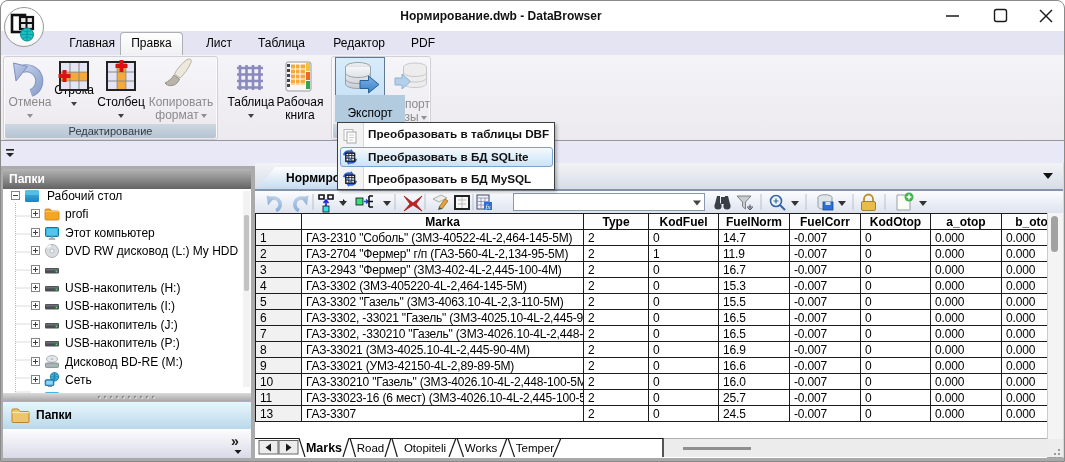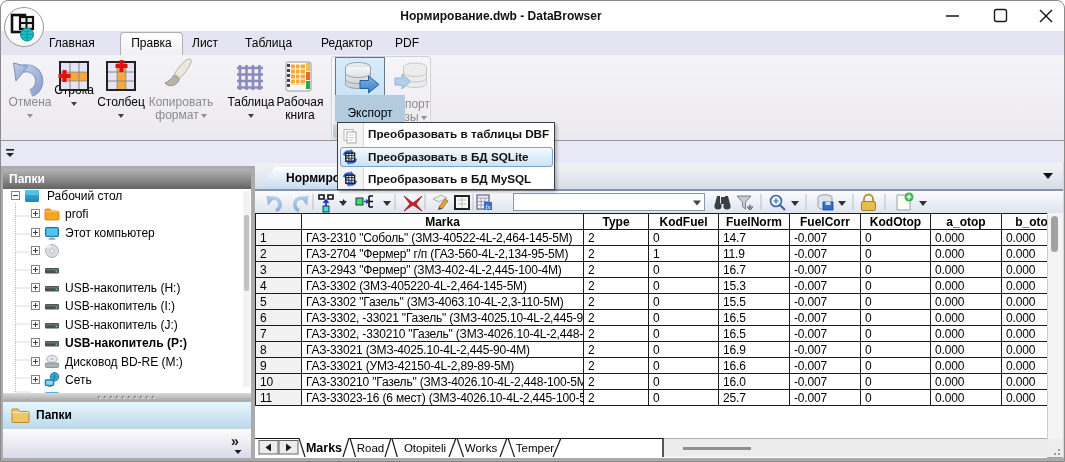--- a/index.html
+++ b/index.html
@@ -4,21 +4,21 @@
 <style>
 *{margin:0;padding:0;box-sizing:border-box;}
 html,body{width:1065px;height:462px;overflow:hidden;background:#fff;}
 body{font-family:"Liberation Sans",sans-serif;font-size:12px;color:#000;}
 #win{position:absolute;left:0;top:0;width:1065px;height:462px;border:1px solid #8a8a8a;border-radius:8px 8px 0 0;overflow:hidden;background:#ababab;}
 .abs{position:absolute;}
 #titlebar{position:absolute;left:0;top:0;width:1065px;height:30px;background:#ffffff;}
 #title{position:absolute;left:0;top:8px;width:1000px;text-align:center;font-weight:700;font-size:12px;color:#111;}
 #appbtn{position:absolute;left:3px;top:6px;width:40px;height:40px;border-radius:50%;background:radial-gradient(circle at 50% 35%,#ffffff 55%,#ececec 100%);border:1px solid #9a9a9a;z-index:50;}
 #tabrow{position:absolute;left:0;top:30px;width:1065px;height:24px;background:#e4e4f2;}
-.rtab{position:absolute;top:30px;height:40px;line-height:24px;text-align:left;font-size:12px;color:#000;}
+.rtab{position:absolute;top:30px;height:40px;line-height:24px;text-align:right;font-size:12px;color:#000;}
 #tabsel{position:absolute;left:119px;top:31px;width:63px;height:23px;background:linear-gradient(#ffffff,#f0eff2);border:1px solid #aeaeb6;border-bottom:none;border-radius:4px 4px 0 0;line-height:21px;text-align:center;font-size:12px;z-index:5;}
 #ribbon{position:absolute;left:0;top:54px;width:1065px;height:86px;background:linear-gradient(#f4f3f7,#eceaef);border-bottom:1px solid #98979e;}
 .rgroup{position:absolute;top:1px;height:84px;border:1px solid #d2d0d6;border-radius:3px;background:linear-gradient(#f6f5f8,#efedf2 70%,#e9e7ec);box-shadow:1px 0 0 #fbfafc inset,-1px 0 0 #fbfafc inset;}
 .rcap{position:absolute;left:1px;right:1px;bottom:1px;height:14px;background:linear-gradient(#ccd7e1,#b6c4d2);text-align:center;font-size:11px;line-height:14px;color:#2d3b49;border-radius:0 0 2px 2px;}
 .rlab{position:absolute;text-align:center;font-size:12px;color:#000;line-height:13px;white-space:nowrap;}
 .gray{color:#8b8b8b;}
 .darr{display:inline-block;width:0;height:0;border-left:3px solid transparent;border-right:3px solid transparent;border-top:4px solid #404040;vertical-align:1px;}
 .darr.g{border-top-color:#909090;}
 #expbtn{position:absolute;left:334px;top:2px;width:50px;height:64px;border:1px solid #5f7b93;background:linear-gradient(#d8ecfb,#c0ddf4);z-index:2;}
 #expbtn .lab{position:absolute;left:-1px;top:37px;width:70px;height:27px;background:#b3cbdf;z-index:4;text-align:center;font-size:12px;line-height:13px;padding-top:12px;}
@@ -71,20 +71,23 @@
     <line x1="116" y1="9" x2="104" y2="21" stroke="#1a1a1a" stroke-width="1.4"></line>
   </svg>
   <div id="tabrow"></div>
   <div class="rtab" style="left:48px;width:66px;">Главная</div>
   <div id="tabsel">Правка</div>
   <div class="rtab" style="left:191px;width:40px;">Лист</div>
   <div class="rtab" style="left:244px;width:60px;">Таблица</div>
   <div class="rtab" style="left:320px;width:64px;">Редактор</div>
   <div class="rtab" style="left:394px;width:40px;">PDF</div>
   <div id="ribbon">
+    <div class="rgroup" style="left:2px;width:215px;">
+        <div class="rcap">Редактирование</div>
+      </div>
     <div class="rgroup" style="left:330px;width:100px;">
         <div class="rcap"></div>
       </div>
 
     <svg class="abs" style="left:0;top:0;width:1065px;height:86px;z-index:3;pointer-events:none;" viewBox="0 0 1065 86">
   <defs>
     <linearGradient id="undog" x1="0" y1="0" x2="1" y2="1">
             <stop offset="0" stop-color="#c3cfe8"></stop>
             <stop offset="1" stop-color="#8da3cc"></stop>
           </linearGradient>
@@ -248,20 +251,21 @@
       <div class="ti" style="left:62px;top:36.8px;">Этот компьютер</div>
       <div class="exp" style="left:28px;top:59.19999999999999px;">
             <i></i>
             <b></b>
           </div>
       <svg class="tico" style="left:41px;top:56.19999999999999px;" viewBox="0 0 16 16">
             <circle cx="8" cy="8" r="6.5" fill="#d9dde0" stroke="#9aa2a8" stroke-width="0.8"></circle>
             <circle cx="8" cy="8" r="2" fill="#f6f8f9" stroke="#aab2b8" stroke-width="0.8"></circle>
             <path d="M3 5 a6.5 6.5 0 0 1 4-2.5" stroke="#ffffff" stroke-width="1.4" fill="none"></path>
           </svg>
+      <div class="ti" style="left:62px;top:55.199999999999996px;">DVD RW дисковод (L:) My HDD</div>
       <div class="exp" style="left:28px;top:77.6px;">
             <i></i>
             <b></b>
           </div>
       <svg class="tico" style="left:41px;top:74.6px;" viewBox="0 0 16 16">
             <rect x="1" y="6" width="14" height="5.5" rx="1" fill="#4a4f54"></rect>
             <rect x="1.8" y="6.8" width="12.4" height="1.6" fill="#6a7076"></rect>
             <circle cx="12.5" cy="9.6" r="1" fill="#51d455"></circle>
           </svg>
       <div class="exp" style="left:28px;top:96.0px;">
@@ -296,21 +300,21 @@
       <div class="ti" style="left:62px;top:128.8px;">USB-накопитель (J:)</div>
       <div class="exp" style="left:28px;top:151.20000000000002px;">
             <i></i>
             <b></b>
           </div>
       <svg class="tico" style="left:41px;top:148.20000000000002px;" viewBox="0 0 16 16">
             <rect x="1" y="6" width="14" height="5.5" rx="1" fill="#4a4f54"></rect>
             <rect x="1.8" y="6.8" width="12.4" height="1.6" fill="#6a7076"></rect>
             <circle cx="12.5" cy="9.6" r="1" fill="#51d455"></circle>
           </svg>
-      <div class="ti" style="left:62px;top:147.20000000000002px;font-weight:bold;">USB-накопитель (P:)</div>
+      <div class="ti" style="left:62px;top:147.20000000000002px;">USB-накопитель (P:)</div>
       <div class="exp" style="left:28px;top:169.60000000000002px;">
             <i></i>
             <b></b>
           </div>
       <svg class="tico" style="left:41px;top:166.60000000000002px;" viewBox="0 0 16 16">
             <ellipse cx="8" cy="5" rx="5.5" ry="3.4" fill="#e6e9eb" stroke="#98a0a6" stroke-width="0.8"></ellipse>
             <ellipse cx="8" cy="5" rx="1.5" ry="0.9" fill="#b9c0c5"></ellipse>
             <rect x="1.5" y="9" width="13" height="4.5" rx="0.8" fill="#aab3ba" stroke="#7e868c" stroke-width="0.8"></rect>
             <circle cx="12.2" cy="11.2" r="0.8" fill="#58e05c"></circle>
           </svg>
@@ -623,20 +627,31 @@
               <td>0</td>
               <td>0.000</td>
               <td>0.000</td>
             </tr>
     <tr>
               <td class="rn">11</td>
               <td>ГАЗ-33023-16 (6 мест) (ЗМЗ-4026.10-4L-2,445-100-5</td>
               <td>2</td>
               <td>0</td>
               <td>25.7</td>
+              <td>-0.007</td>
+              <td>0</td>
+              <td>0.000</td>
+              <td>0.000</td>
+            </tr>
+    <tr>
+              <td class="rn">13</td>
+              <td>ГАЗ-3307</td>
+              <td>2</td>
+              <td>0</td>
+              <td>24.5</td>
               <td>-0.007</td>
               <td>0</td>
               <td>0.000</td>
               <td>0.000</td>
             </tr>
     </tbody>
         </table>
     </div>
     <div id="sheettabs">
         <svg class="abs" style="left:0;top:0;width:409px;height:19px;" viewBox="0 0 409 19">

